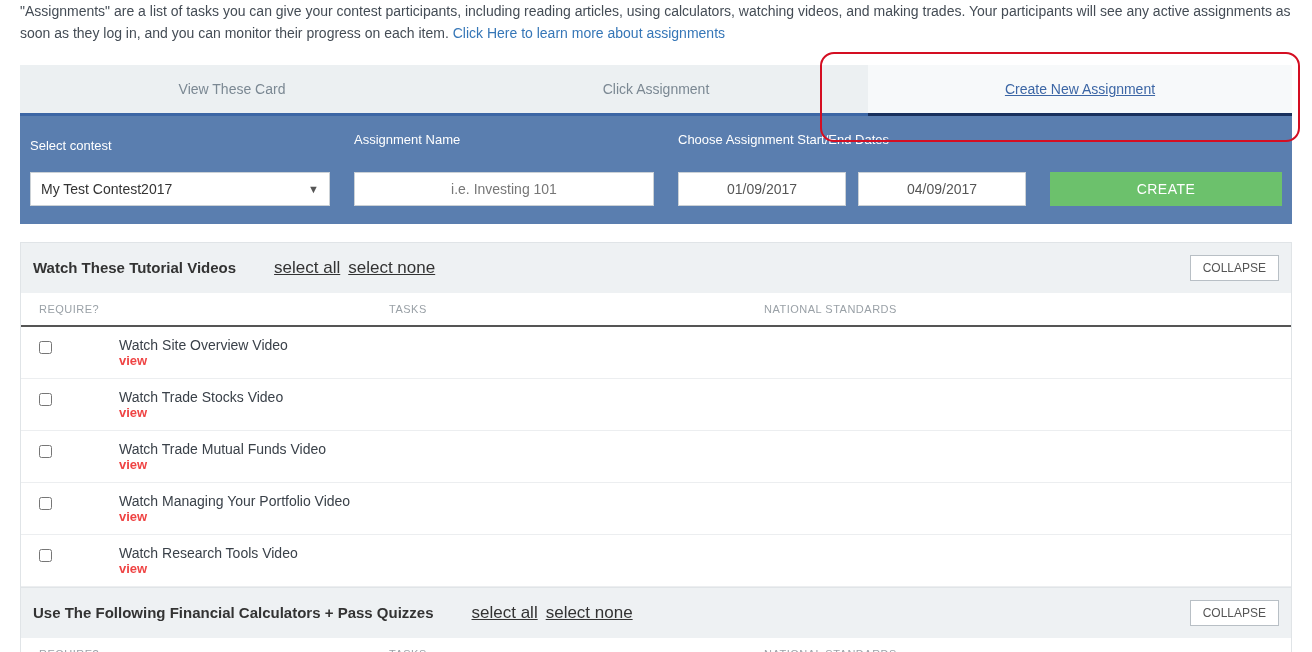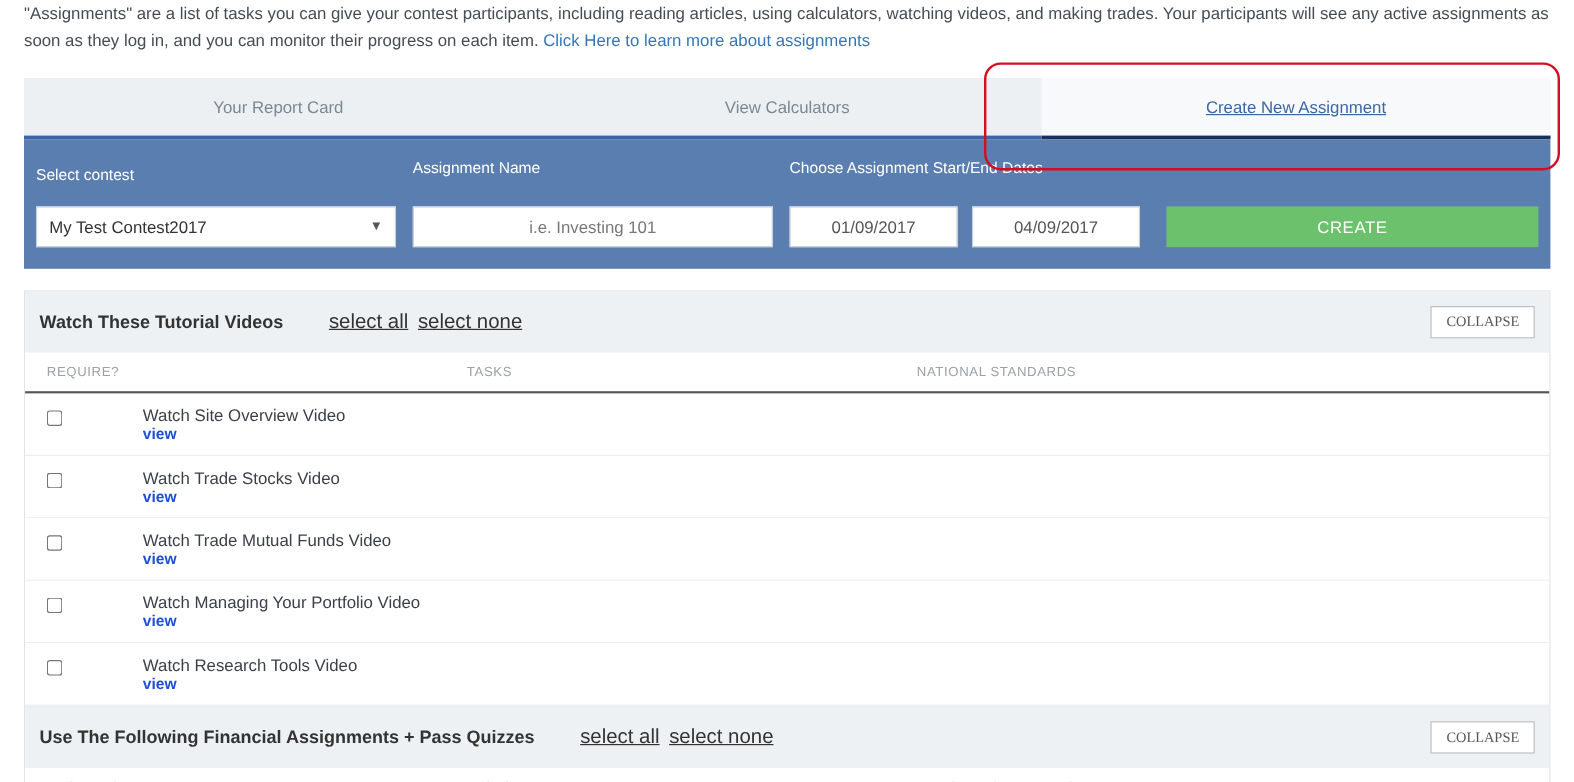--- a/index.html
+++ b/index.html
@@ -30,21 +30,21 @@
     color: #3c66a5;
     background: #f7f9fa;
     border-bottom: 3px solid #18305c;
     margin-bottom: -3px;
     text-decoration: underline;
   }
   .formbar {
     background: #5a7eaf;
     padding: 16px 10px 18px 10px;
     display: flex;
-    gap: 14px;
+    gap: 24px;
     align-items: flex-end;
   }
   .field-label { color: #fff; font-size: 13px; margin-bottom: 6px; display:block; }
   .col-contest { flex: 0 0 300px; }
   .col-name    { flex: 0 0 300px; }
   .col-dates   { flex: 0 0 300px; }
   .col-create  { flex: 1; }
   .dates-row { display:flex; gap:12px; }
   .select-box, .text-input, .date-input {
     width: 100%;
@@ -55,21 +55,21 @@
     padding: 0 10px;
     font-family: inherit;
     margin-top: 19px;
   }
   .select-box {
     display:flex; align-items:center; justify-content:space-between;
     cursor:pointer;
   }
   .text-input { text-align:center; color:#555; }
   .text-input::placeholder { color:#777; }
-  .date-input { text-align:center; color:#555; width:140px; }
+  .date-input { text-align:center; color:#555; width:168px; }
   .create-btn {
     width: 100%;
     height: 34px;
     background: #6cc16c;
     color: #fff;
     border: none;
     font-size: 14px;
     letter-spacing: 0.5px;
     cursor: pointer;
   }
@@ -85,39 +85,39 @@
     align-items:center;
     justify-content:space-between;
   }
   .section-title {
     font-weight:bold; color:#333; font-size:15px; margin-right:30px;
   }
   .head-left { display:flex; align-items:center; gap:8px; }
   .sel-link { color:#333; text-decoration:underline; font-size:17px; cursor:pointer; }
   .collapse-btn {
     border:1px solid #b8bfc5; background:#fff; color:#555;
-    padding:5px 12px; font-size:12px; cursor:pointer;font-family:Liberation Serif, serif;
+    padding:5px 12px; font-size:12px; cursor:pointer;
   }
   .cols-row {
     display:flex; padding:10px 18px; font-size:11px; color:#9aa1a7;
     letter-spacing:0.5px; border-bottom:2px solid #555;
     background:#fff;
     justify-content:center;
   }
   .col-req{ width:350px; }
   .col-task{ width:330px; }
   .col-std{ flex:1;margin-left:45px; }
   .task-row {
     display:flex; align-items:flex-start; padding:10px 18px;
     border-bottom:1px solid #eceef0; background:#fff;
   }
   .task-check { width:80px; padding-top:4px; }
   .task-main { flex:1; }
   .task-name { color:#3a4149; font-size:14px; }
-  .task-view { font-weight:bold; font-size:13px; color:#1d4ed8; cursor:pointer; }
+  .task-view { font-weight:bold; font-size:13px; color:#ef4444; cursor:pointer; }
   .chev { font-size:11px; color:#555; }
 
   
   .annot {
     position:absolute;
     border:2px solid #d40e22;
     border-radius:14px;
     pointer-events:none;
   }
 </style>
@@ -125,22 +125,22 @@
 <body>
 
 <div class="wrap" style="position:relative;">
 
   <p class="intro">
     <span>"Assignments" are a list of tasks you can give your contest participants, including reading articles, using calculators, watching videos, and making trades. Your participants will see any active assignments as soon as they log in, and you can monitor their progress on each item. </span>
     <a href="#">Click Here to learn more about assignments</a>
   </p>
 
   <div class="tabs">
-    <div class="tab">Your Report Card</div>
-    <div class="tab">View Calculators</div>
+    <div class="tab">View These Card</div>
+    <div class="tab">Click Assignment</div>
     <div class="tab active">Create New Assignment</div>
   </div>
 
   <div class="formbar">
     <div class="col-contest">
       <label class="field-label">Select contest</label>
       <div class="select-box">
         <span>My Test Contest2017</span>
         <span class="chev">▼</span>
       </div>
@@ -210,21 +210,21 @@
       <div class="task-main">
         <div class="task-name">Watch Research Tools Video</div>
         <div class="task-view">view</div>
       </div>
     </div>
   </div>
 
   <div class="section" style="margin-top:0; border-top:none;">
     <div class="section-head">
       <div class="head-left">
-        <span class="section-title">Use The Following Financial Assignments + Pass Quizzes</span>
+        <span class="section-title">Use The Following Financial Calculators + Pass Quizzes</span>
         <span class="sel-link">select all</span>
         <span class="sel-link">select none</span>
       </div>
       <button class="collapse-btn">COLLAPSE</button>
     </div>
     <div class="cols-row">
       <div class="col-req">REQUIRE?</div>
       <div class="col-task">TASKS</div>
       <div class="col-std">NATIONAL STANDARDS</div>
     </div>

